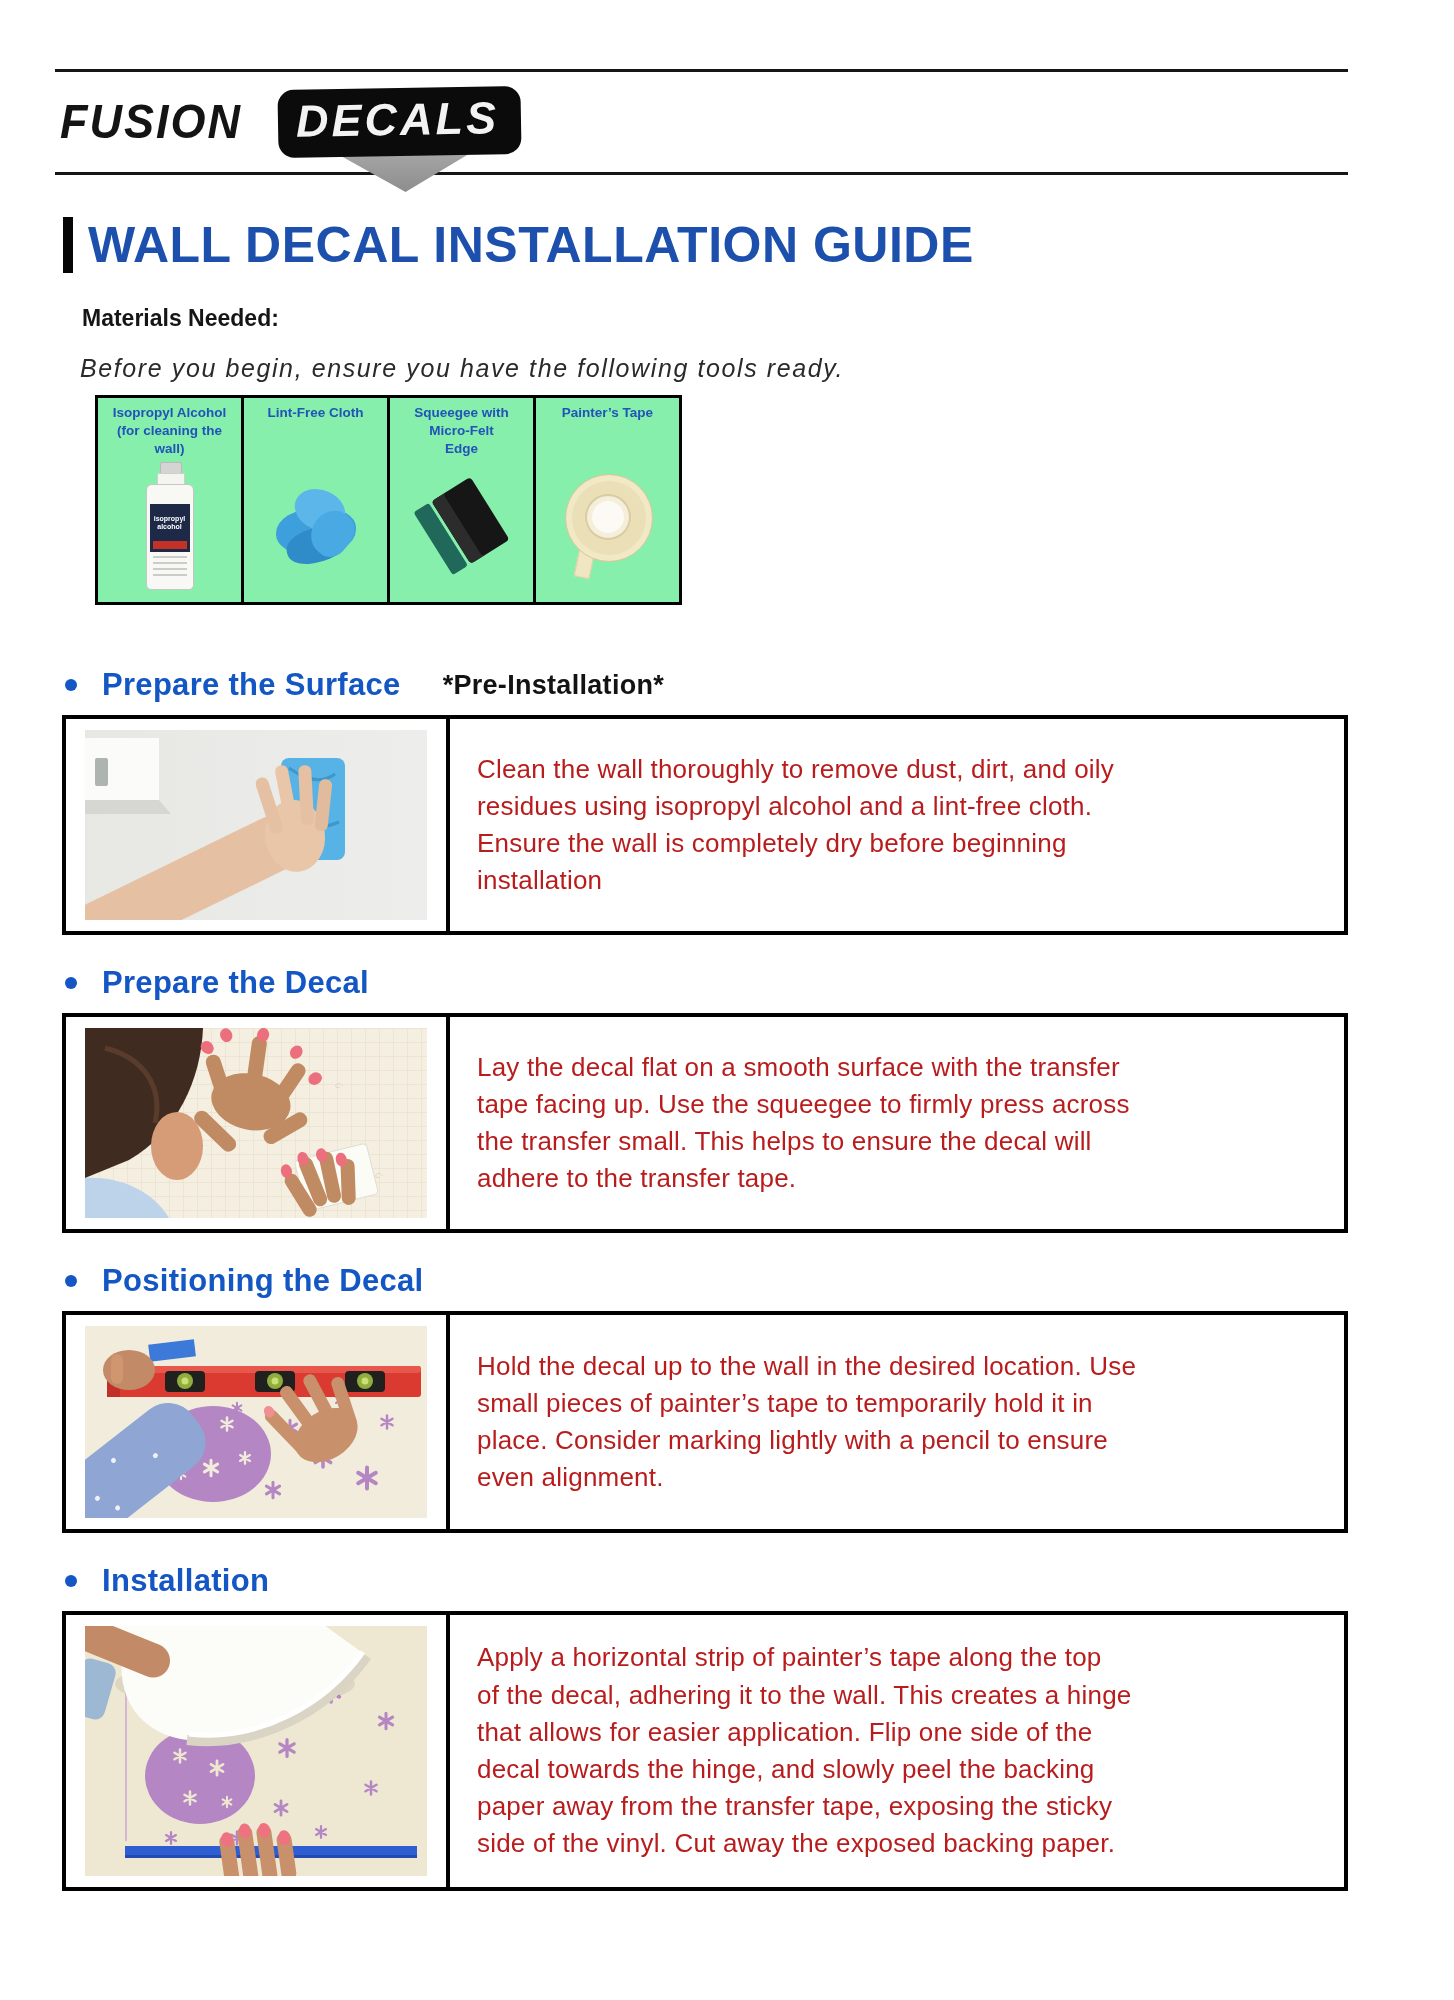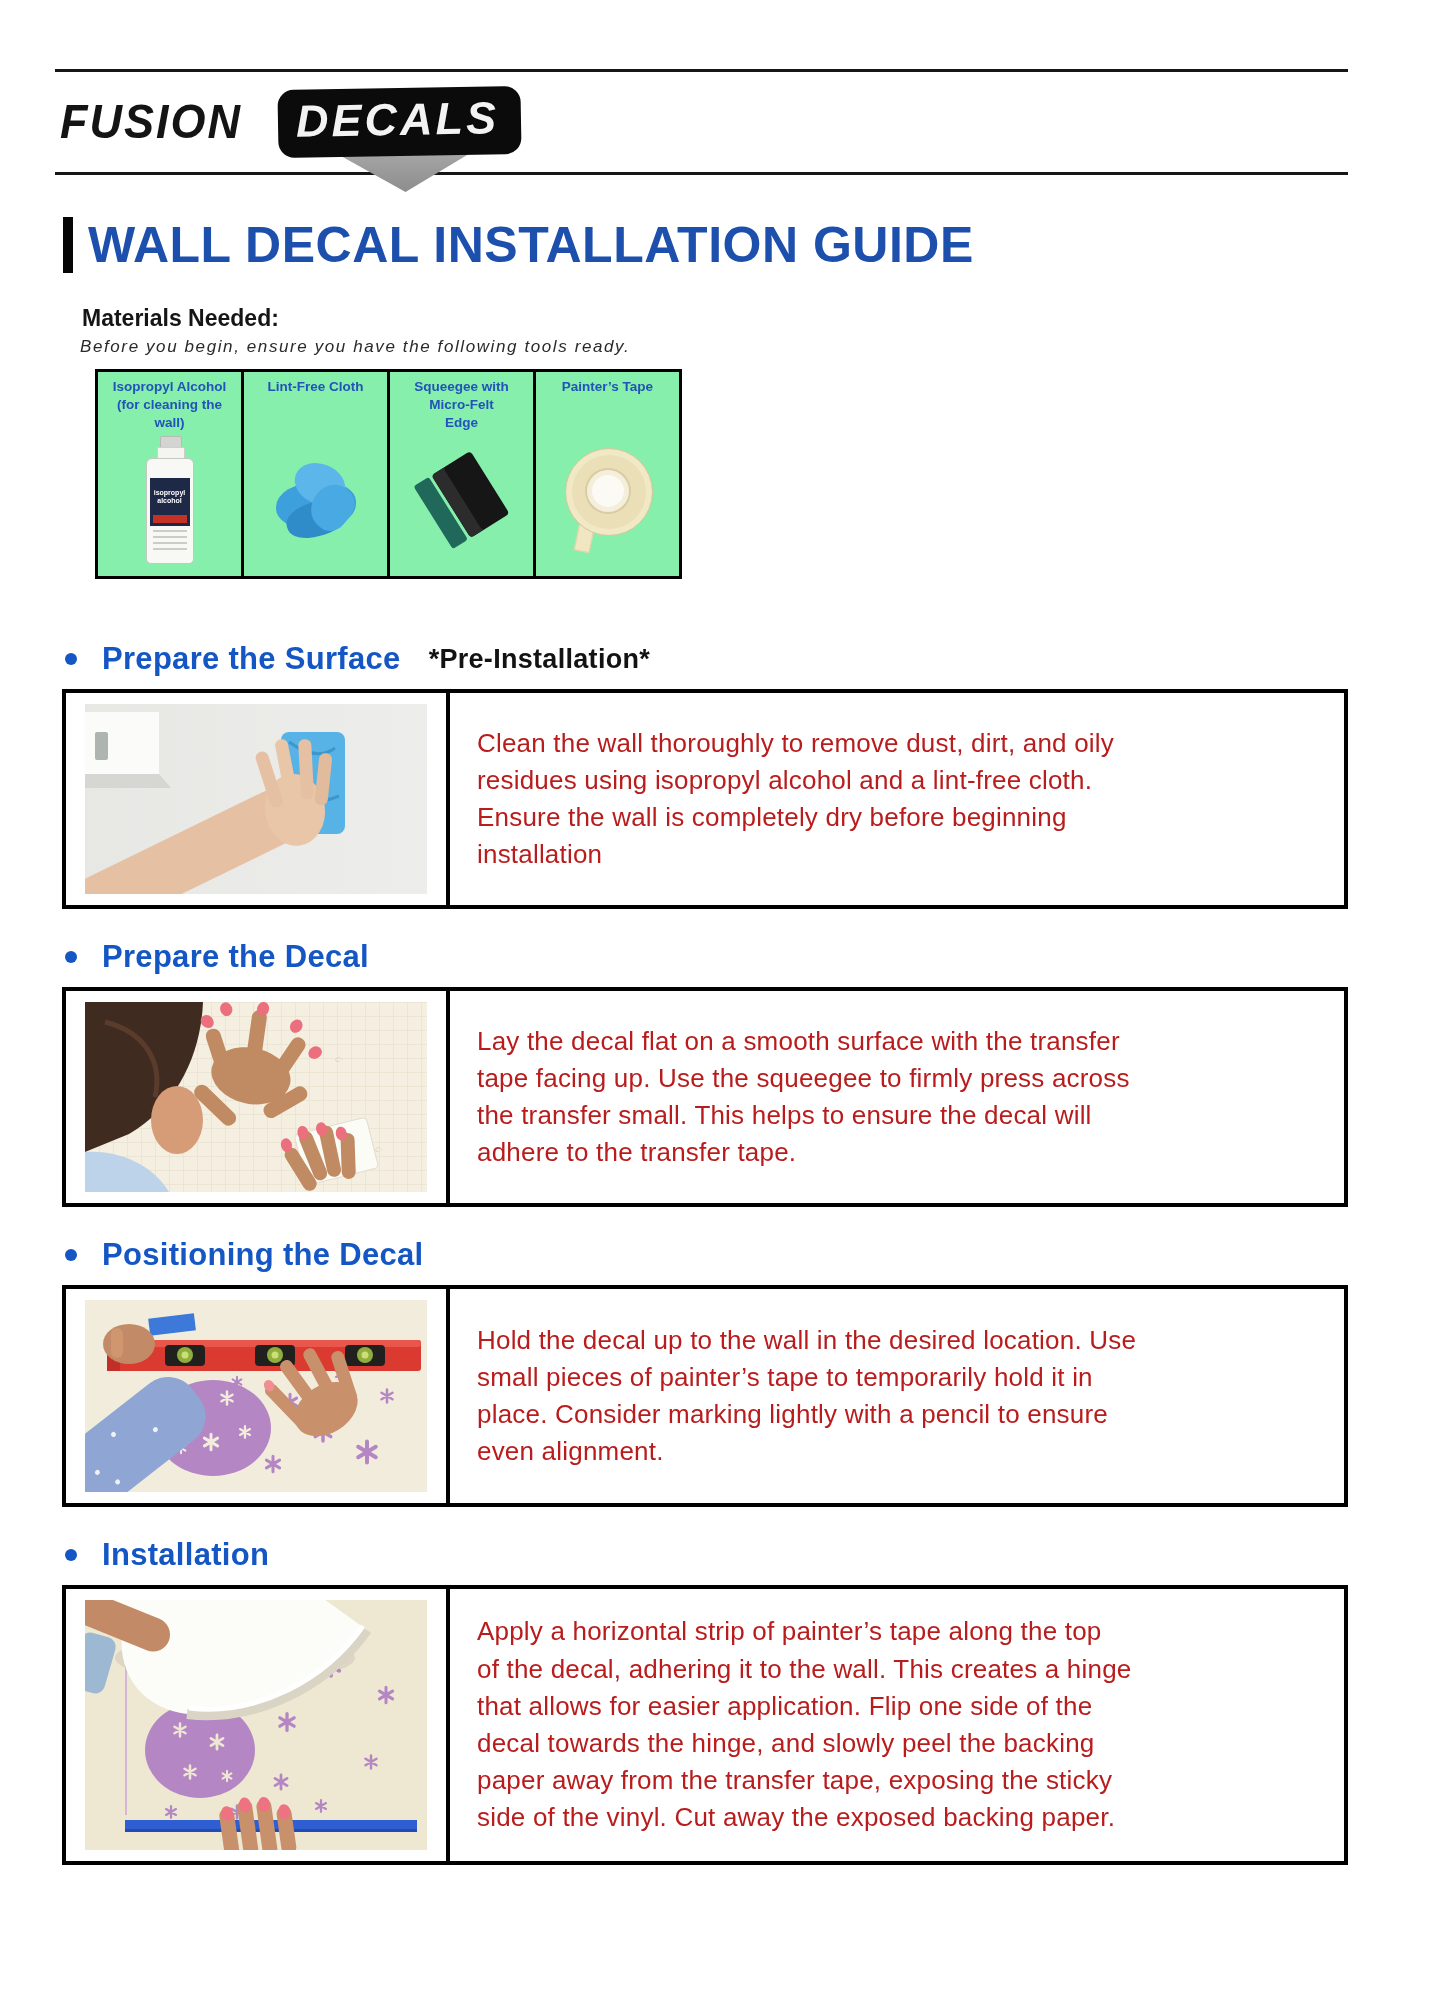--- a/index.html
+++ b/index.html
@@ -36,21 +36,21 @@
   
   .title-row { display:flex; align-items:stretch; margin-top:42px; padding-left:8px; }
   .title-bar { width:10px; background:#060606; margin-right:15px; }
   .page-title {
     margin:0; font-size:50px; font-weight:800; line-height:1.12;
     color:#1d4fad; letter-spacing:0.5px;
   }
 
   
   .materials-heading { margin:32px 0 0 27px; font-size:23px; font-weight:bold; color:#151515; }
-  .materials-intro { margin:5px 0 0 25px; font-size:17px; font-style:italic; letter-spacing:1.6px; color:#2a2a2a; }
+  .materials-intro { margin:22px 0 0 25px; font-size:25px; font-style:italic; letter-spacing:1.6px; color:#2a2a2a; }
   .materials-table { border-collapse:collapse; margin:12px 0 0 40px; }
   .materials-table td { border:3px solid #000; width:133px; padding:6px 5px 8px; text-align:center; vertical-align:top; background:#86efac; }
   .material-label { color:#2153b8; font-weight:bold; font-size:13.5px; line-height:1.32; white-space:pre-line; min-height:54px; }
   .material-img { height:136px; display:flex; align-items:center; justify-content:center; position:relative; }
 
   
   .bottle { position:relative; width:48px; height:128px; }
   .bottle-cap { position:absolute; top:0; left:14px; width:20px; height:12px; background:#d4d4d2; border:1px solid #b9b9b7; border-radius:2px; }
   .bottle-neck { position:absolute; top:11px; left:11px; width:26px; height:13px; background:#f4f4f1; border:1px solid #cfcfcc; }
   .bottle-body { position:absolute; top:22px; left:0; width:46px; height:104px; background:#f8f8f5; border:1px solid #c6c6c3; border-radius:6px 6px 5px 5px; }
@@ -79,21 +79,21 @@
   .tape-hole { position:absolute; top:22px; left:24px; width:42px; height:42px; border-radius:50%;
     background:#fbfaf5; box-sizing:border-box; border:5px solid #f4eedb; box-shadow:0 0 0 2px #d8cda2; }
   .tape-tail { position:absolute; bottom:0; left:14px; width:14px; height:32px; background:#f0e7c2;
     border:1px solid #dcd1a6; transform:rotate(12deg); }
 
   
   .section-head { display:flex; align-items:center; margin:30px 0 12px 10px; }
   .section-head.first { margin-top:62px; }
   .bullet { width:12px; height:12px; border-radius:50%; background:#1457c4; margin-right:25px; flex:none; }
   .section-title { margin:0; font-size:31px; font-weight:700; color:#1457c4; letter-spacing:0.3px; }
-  .section-note { margin-left:28px; font-size:27px; font-weight:800; color:#131313; letter-spacing:0.3px; }
+  .section-note { margin-left:42px; font-size:27px; font-weight:800; color:#131313; letter-spacing:0.3px; }
 
   .step-box { display:flex; border:4px solid #000; margin-left:7px; background:#fff; }
   .photo-cell { width:380px; flex:none; border-right:4px solid #000; display:flex; align-items:center; justify-content:center; padding:11px 0; }
   .photo-cell svg { display:block; }
   .text-cell { flex:1; display:flex; align-items:center; padding:14px 30px 14px 27px; }
   .step-text { font-size:26px; line-height:1.43; color:#b91c1c; white-space:pre-line; letter-spacing:0.2px; }
 </style>
 </head>
 <body>
 

